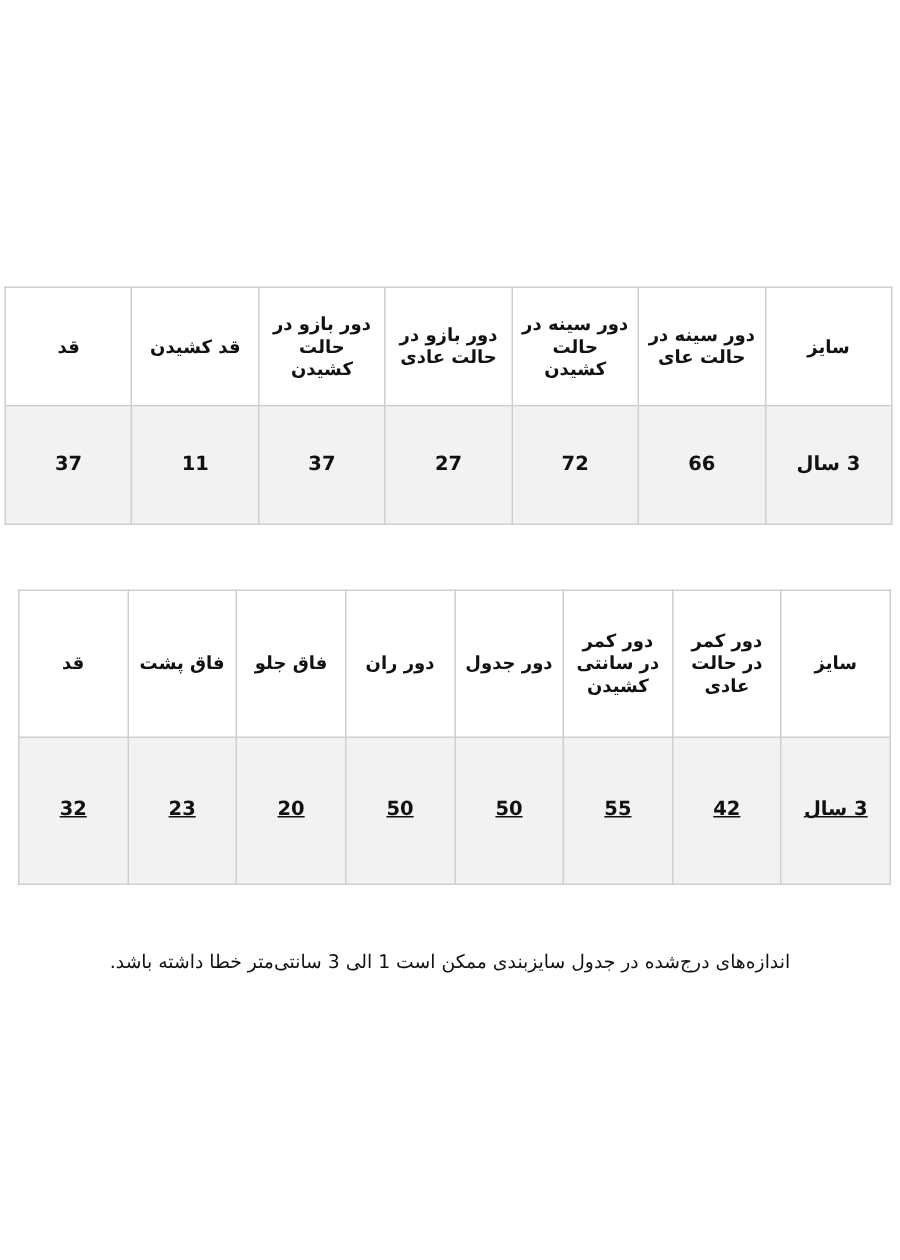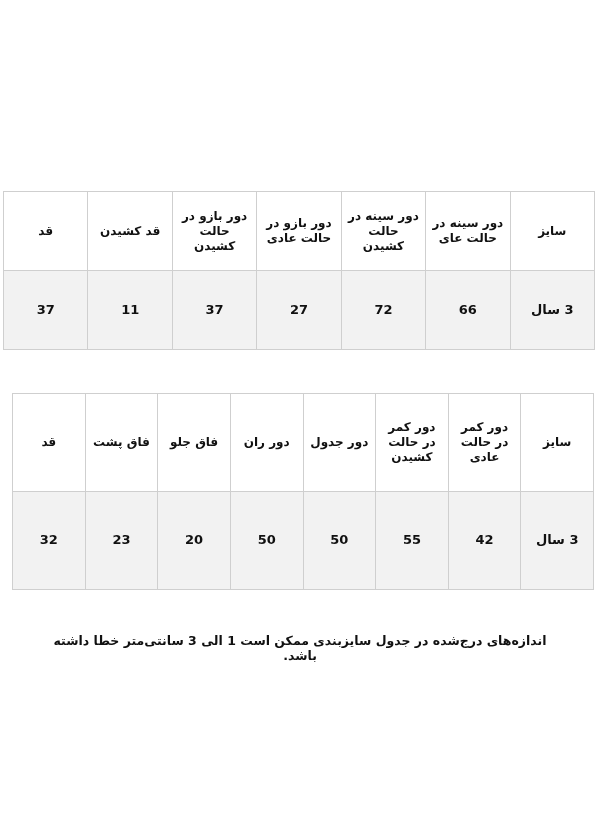--- a/index.html
+++ b/index.html
@@ -14,24 +14,24 @@
     border: 1px solid #cfcfcf; text-align: center; vertical-align: middle;
     font-weight: bold; padding: 0 4px; line-height: 1.25;
   }
   table.size-table tr.head td { background: #ffffff; font-size: 12px; }
   table.size-table tr.data td { background: #f2f2f2; font-size: 13px; }
   #table1 { left: 3px; top: 191px; width: 592px; }
   #table1 tr.head td { height: 78px; }
   #table1 tr.data td { height: 78px; }
   #table2 { left: 12px; top: 393px; width: 582px; }
   #table2 tr.head td { height: 97px; }
-  #table2 tr.data td { height: 97px; }
+  #table2 tr.data td { height: 97px; text-decoration: underline; }
   .note {
     position: absolute; left: 40px; width: 520px; top: 633px; text-align: center;
-    direction: rtl; font-weight: bold; font-size: 12.5px;
+    direction: rtl; font-weight: normal; font-size: 12.5px;
   }
 </style>
 </head>
 <body>
 
 <table id="table1" class="size-table">
   <tbody>
       <tr class="head">
     <td>سایز</td>
     <td>دور سینه در حالت عای</td>
@@ -51,21 +51,21 @@
     <td>37</td>
   </tr>
 </tbody>
   </table>
 
 <table id="table2" class="size-table">
   <tbody>
       <tr class="head">
     <td>سایز</td>
     <td>دور کمر در حالت عادی</td>
-    <td>دور کمر در حالت کشیدن</td>
+    <td>دور کمر در سانتی کشیدن</td>
     <td>دور جدول</td>
     <td>دور ران</td>
     <td>فاق جلو</td>
     <td>فاق پشت</td>
     <td>قد</td>
   </tr>
   <tr class="data">
     <td>3 سال</td>
     <td>42</td>
     <td>55</td>

